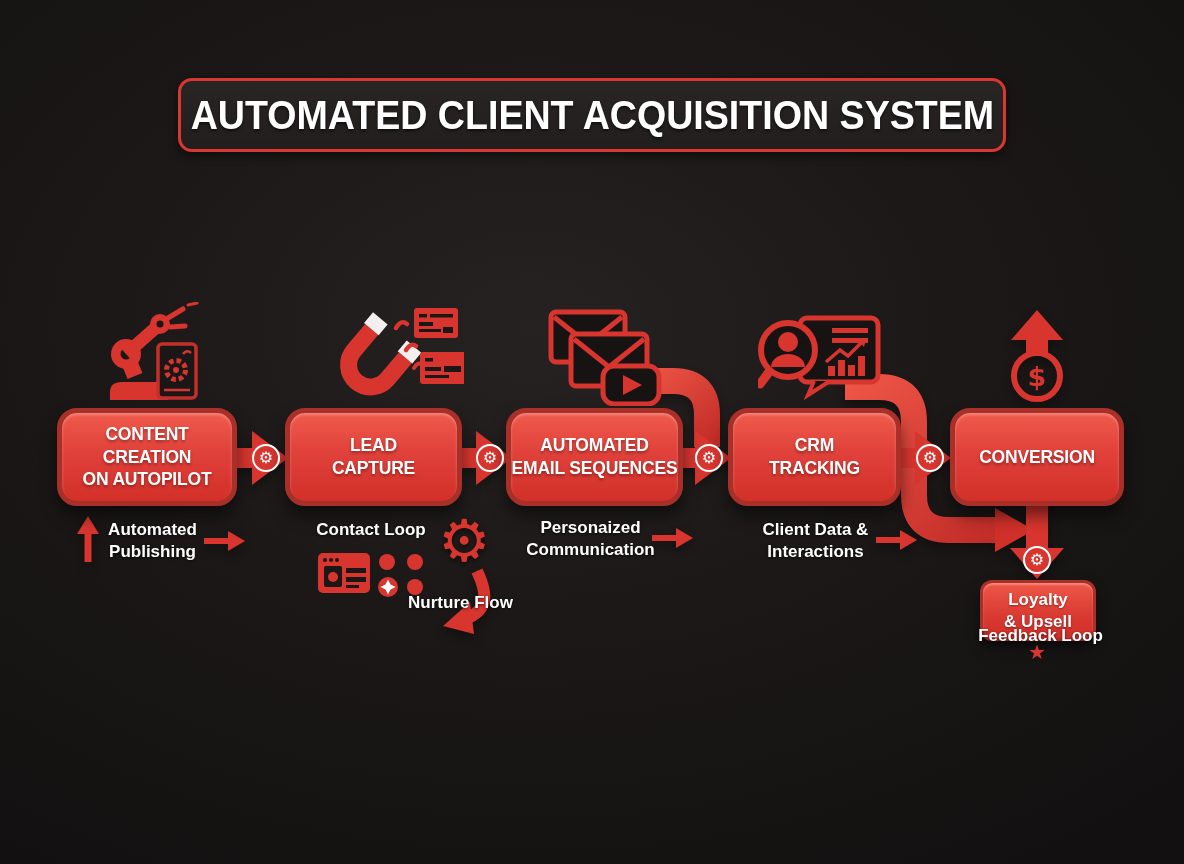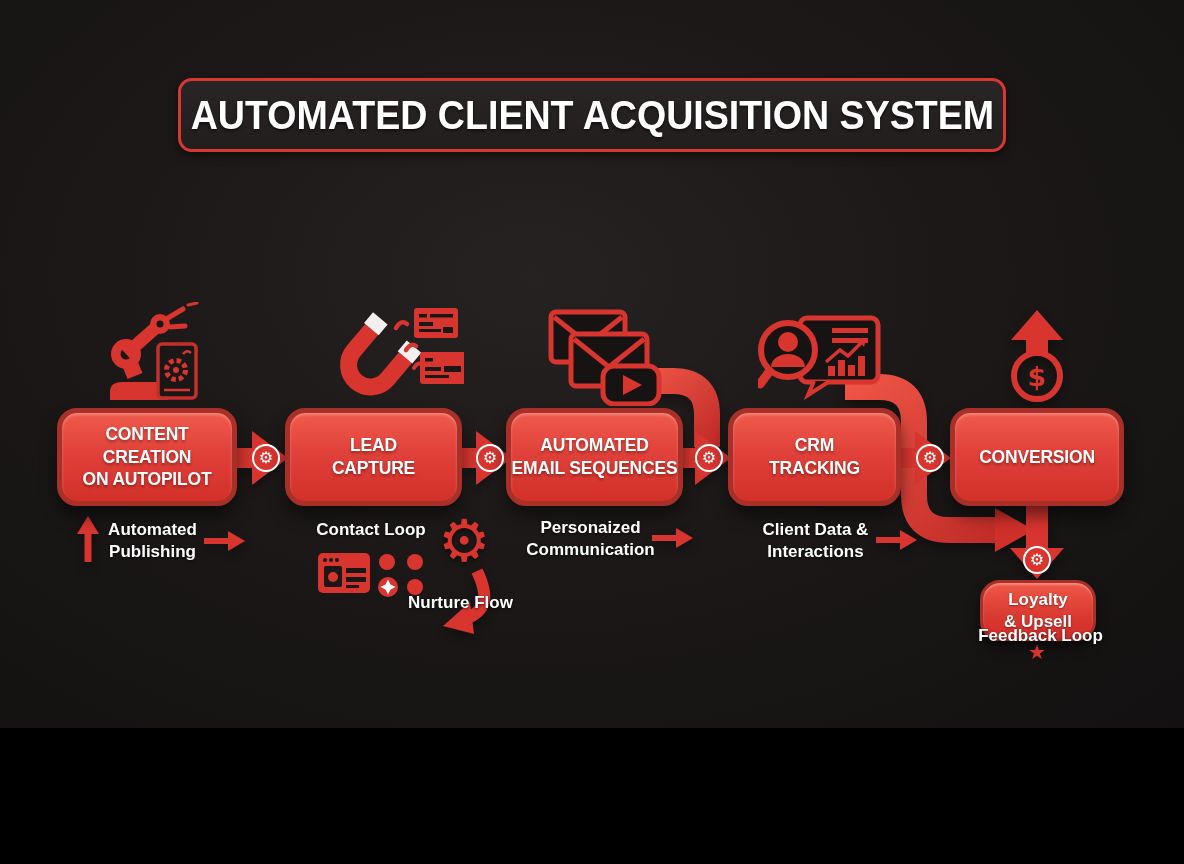--- a/index.html
+++ b/index.html
@@ -1,17 +1,17 @@
 <!DOCTYPE html>
 <html><head>
 <meta charset="utf-8">
 <style>
   html,body { margin:0; padding:0; background:#000; }
   .canvas {
-    position:relative; width:1184px; height:728px; overflow:hidden;
+    position:relative; width:1184px; height:864px; overflow:hidden;
     background: radial-gradient(ellipse 950px 640px at 45% 38%, #272222 0%, #1c1818 45%, #121010 100%);
     font-family:"Liberation Sans","DejaVu Sans",sans-serif;
     text-decoration:underline;
   }
   
   .title-banner {
     position:absolute; left:178px; top:78px; width:828px; height:74px;
     border:3px solid #d83732; border-radius:14px; box-sizing:border-box;
     background:linear-gradient(180deg,#2a2525 0%,#221e1e 100%);
     display:flex; align-items:center; justify-content:center;
@@ -79,21 +79,21 @@
     position:absolute; left:1025px; top:361px; width:24px; text-align:center;
     color:#d8352f; font-size:27px; font-weight:bold; font-family:"DejaVu Sans",sans-serif;
   }
   .feedback-star {
     position:absolute; left:1026px; top:640px; width:22px; text-align:center;
     color:#d8352f; font-size:20px; font-family:"DejaVu Sans",sans-serif;
   }
   
   .loyalty-box {
     position:absolute; left:980px; top:580px; width:116px; height:61px; box-sizing:border-box;
-    border:3px solid #a93028; border-radius:20px;
+    border:3px solid #a93028; border-radius:12px;
     background:linear-gradient(180deg,#ee5848 0%,#d93931 60%,#cf2f29 100%);
     box-shadow:0 7px 12px rgba(0,0,0,.5), inset 0 2px 2px rgba(255,255,255,.3);
     display:flex; align-items:center; justify-content:center; text-align:center;
     color:#fff; font-weight:bold; font-size:17px; line-height:1.25; white-space:pre-line;
     text-shadow:0 1px 2px rgba(0,0,0,.4);
   }
 </style>
 </head>
 <body>
 

